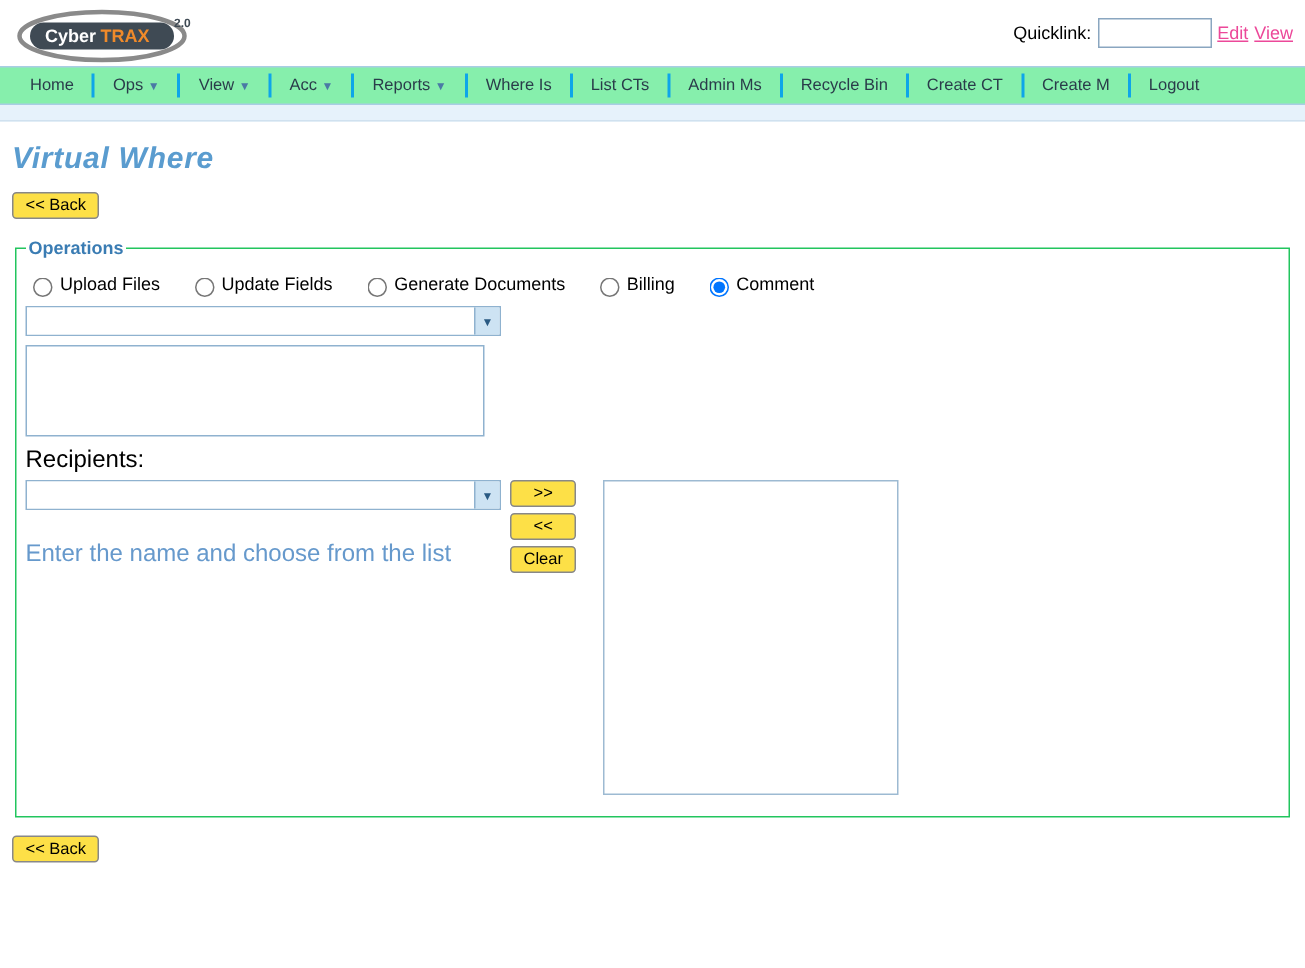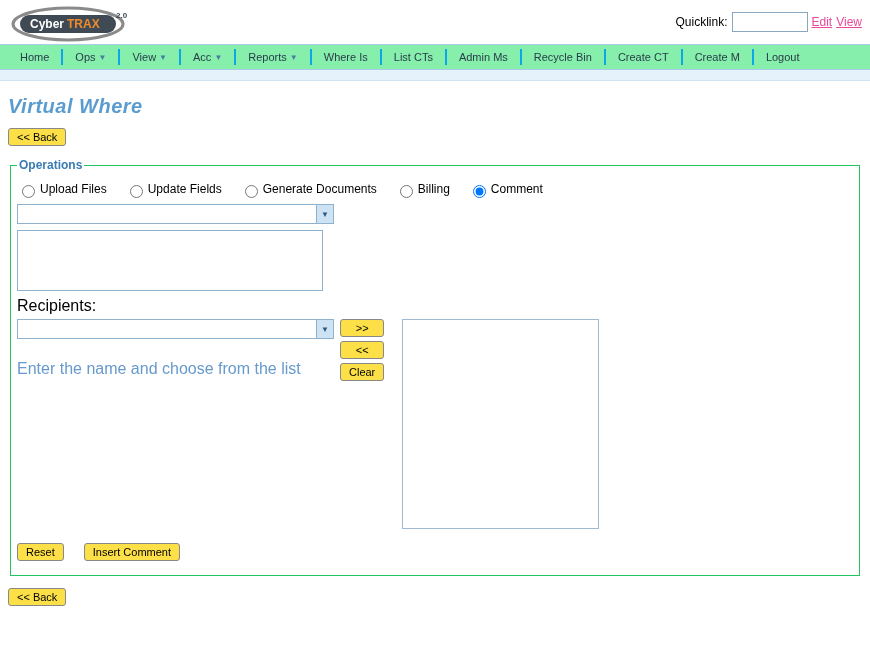--- a/index.html
+++ b/index.html
@@ -305,22 +305,18 @@
         <div class="hint">Enter the name and choose from the list</div>
       </div>
       <div class="move-btns">
         <button class="std">&gt;&gt;</button>
         <button class="std">&lt;&lt;</button>
         <button class="std">Clear</button>
       </div>
       <div class="listbox"></div>
     </div>
 
-    <div class="actions">
-      <button class="std">Reset</button>
-      <button class="std">Insert Comment</button>
-    </div>
   </fieldset>
 
   <div style="margin-top:12px;">
     <button class="std">&lt;&lt; Back</button>
   </div>
 </div>
 
 </body></html>

